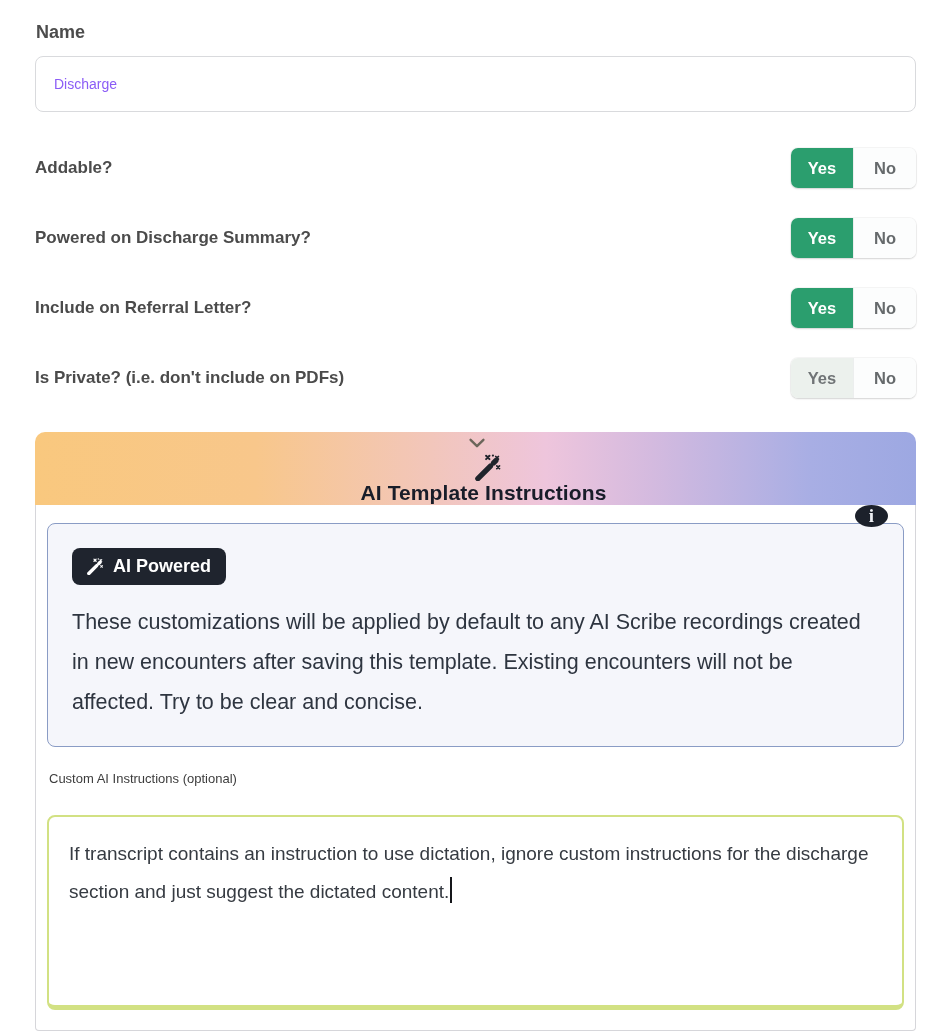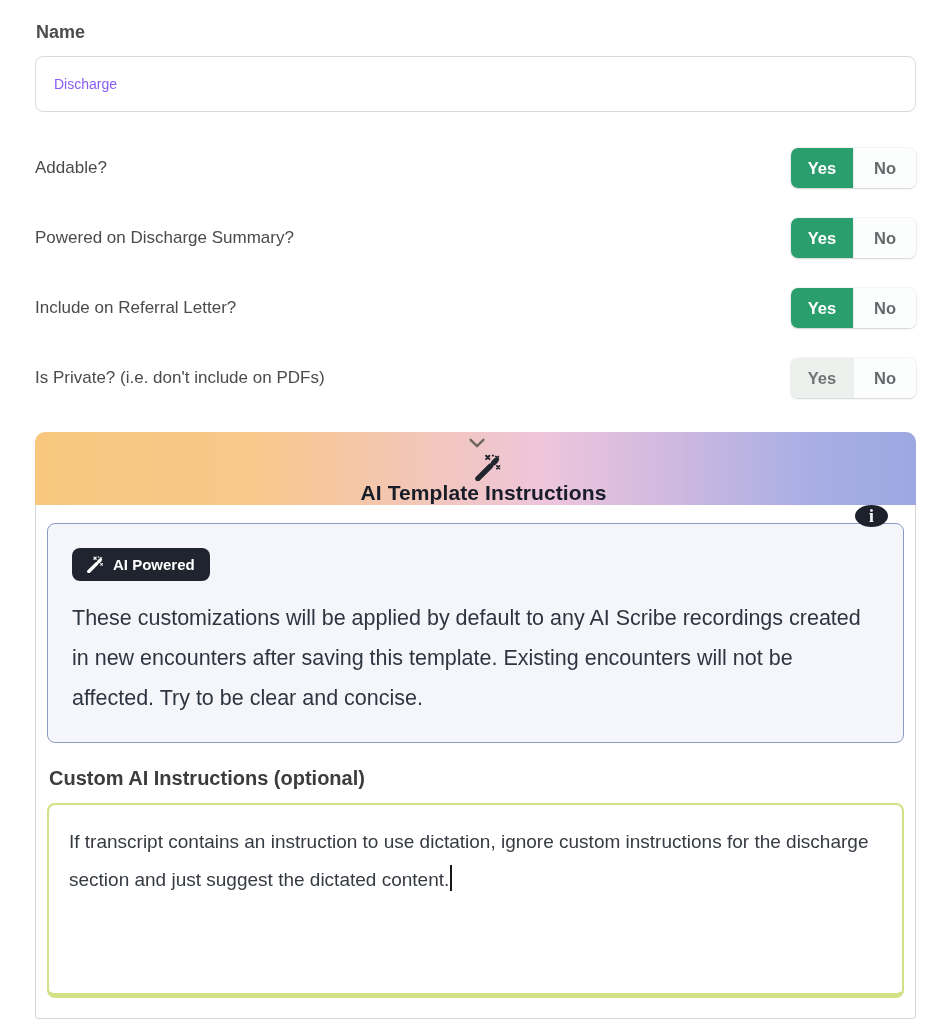--- a/index.html
+++ b/index.html
@@ -16,21 +16,21 @@
   .text-input {
     width:100%; height:56px; border:1px solid #d9dadd; border-radius:8px;
     background:#fff; font-size:14px; color:#8b5cf6; padding:0 18px;
     font-family:inherit; outline:none;
   }
 
   
   .rows { margin-top:36px; }
   .row { display:flex; align-items:center; justify-content:space-between; height:40px; margin-bottom:30px; }
   .row:last-child { margin-bottom:0; }
-  .row-label { font-size:17px; font-weight:400; color:#4b4b4b; }
+  .row-label { font-size:17px; font-weight:700; color:#4b4b4b; }
   .toggle {
     display:flex; width:125px; height:40px; border-radius:7px; overflow:hidden;
     box-shadow:0 1px 2px rgba(0,0,0,0.14), 0 0 0 1px rgba(0,0,0,0.04);
     flex:none;
   }
   .toggle-btn {
     flex:1; display:flex; align-items:center; justify-content:center;
     font-size:16.5px; font-weight:700; cursor:pointer; user-select:none;
     background:#fcfdfd; color:#666a6c; border:none; font-family:inherit;text-align:right;
   }
@@ -58,28 +58,28 @@
     border:1px solid #d6d6da; border-top:none; border-radius:0 0 4px 4px;
     background:#ffffff; padding:18px 11px 20px 11px;
   }
   .ai-note {
     border:1px solid #8a9cc5; border-radius:8px; background:#f5f6fb;
     padding:24px 24px 24px 24px;
   }
   .ai-badge {
     display:inline-flex; align-items:center; gap:9px;
     background:#1f242e; color:#ffffff; border-radius:8px;
-    padding:8px 15px; font-size:15px; font-weight:700;
+    padding:8px 15px; font-size:18px; font-weight:700;
   }
   .wand-badge { width:17px; height:17px; }
   .ai-note-text { margin-top:17px; font-size:21.5px; line-height:40px; color:#2e3540; max-width:830px; }
 
-  .custom-label { margin-top:24px; margin-left:2px; font-size:20px; font-weight:700; color:#3c3c3c; }
+  .custom-label { margin-top:24px; margin-left:2px; font-size:13px; font-weight:400; color:#3c3c3c; }
   .ai-textarea {
-    margin-top:13px; min-height:195px; width:100%;
+    margin-top:29px; min-height:195px; width:100%;
     border:2px solid #d2e183; border-bottom-width:5px; border-radius:8px;
     background:#fff; padding:18px 20px; font-size:19px; line-height:38px;
     color:#363b42; cursor:text;
   }
   .caret {
     display:inline-block; width:2px; height:26px; background:#15161a;
     vertical-align:-5px; margin-left:1px;
   }
 </style>
 </head>

